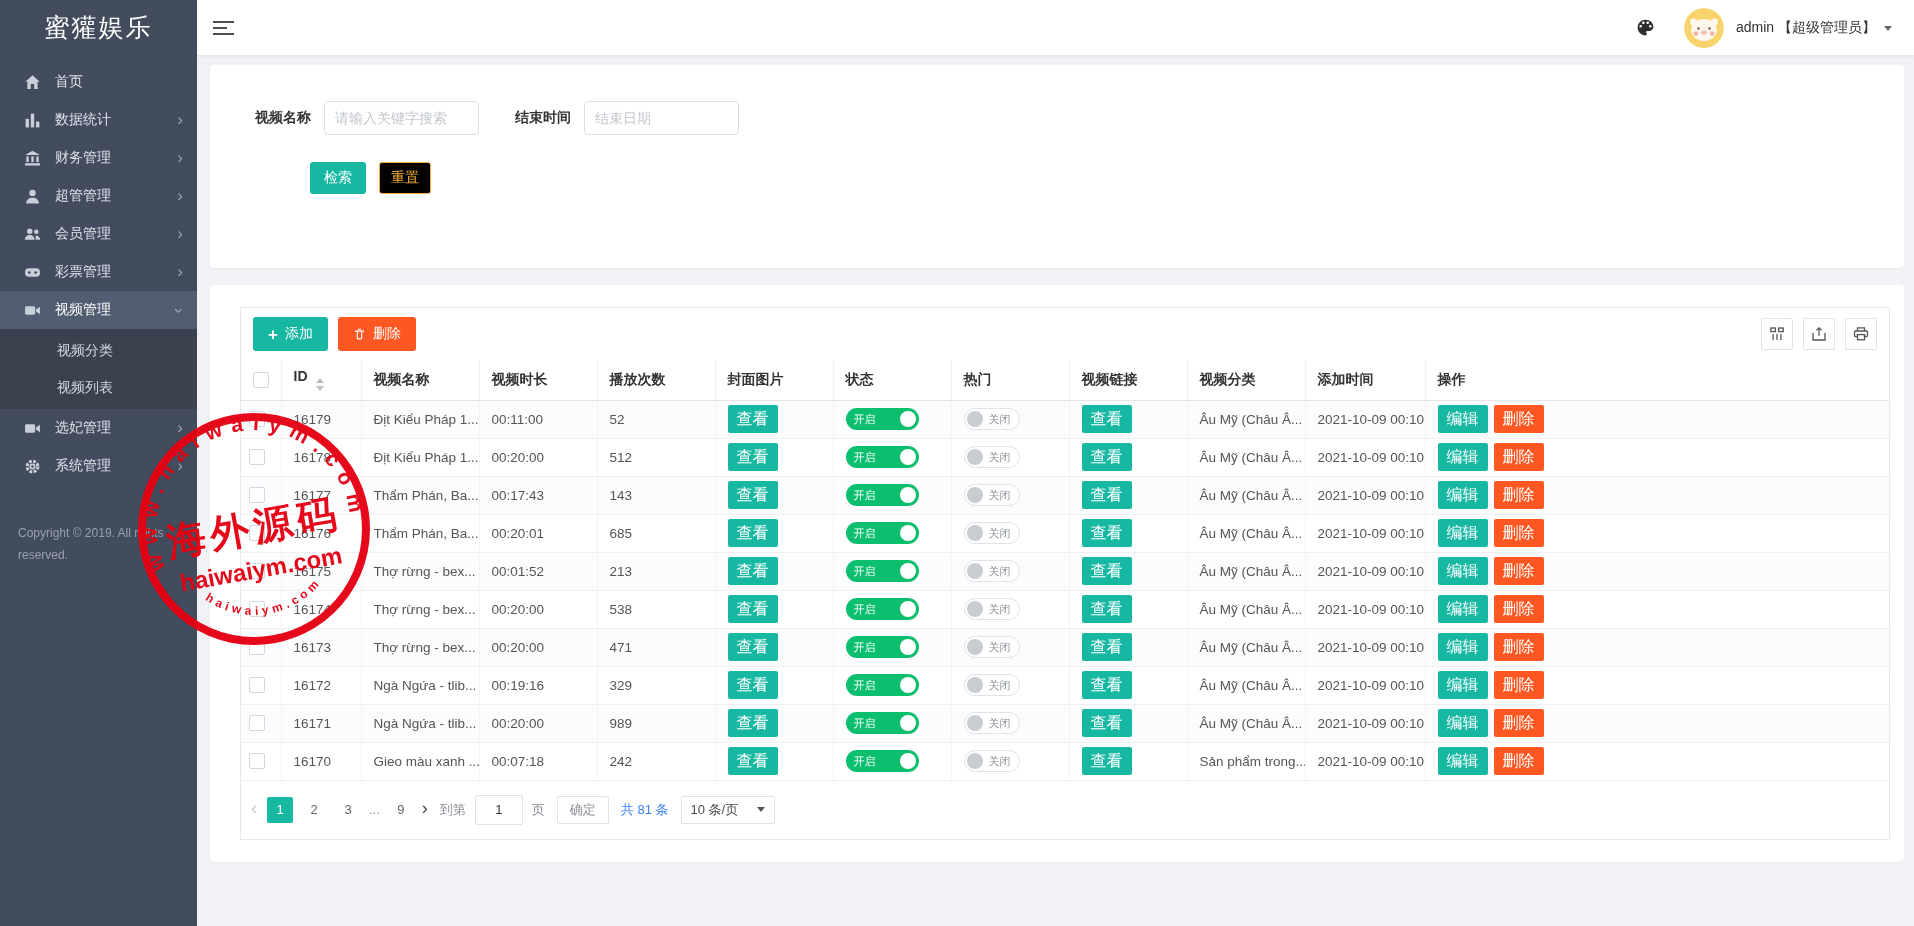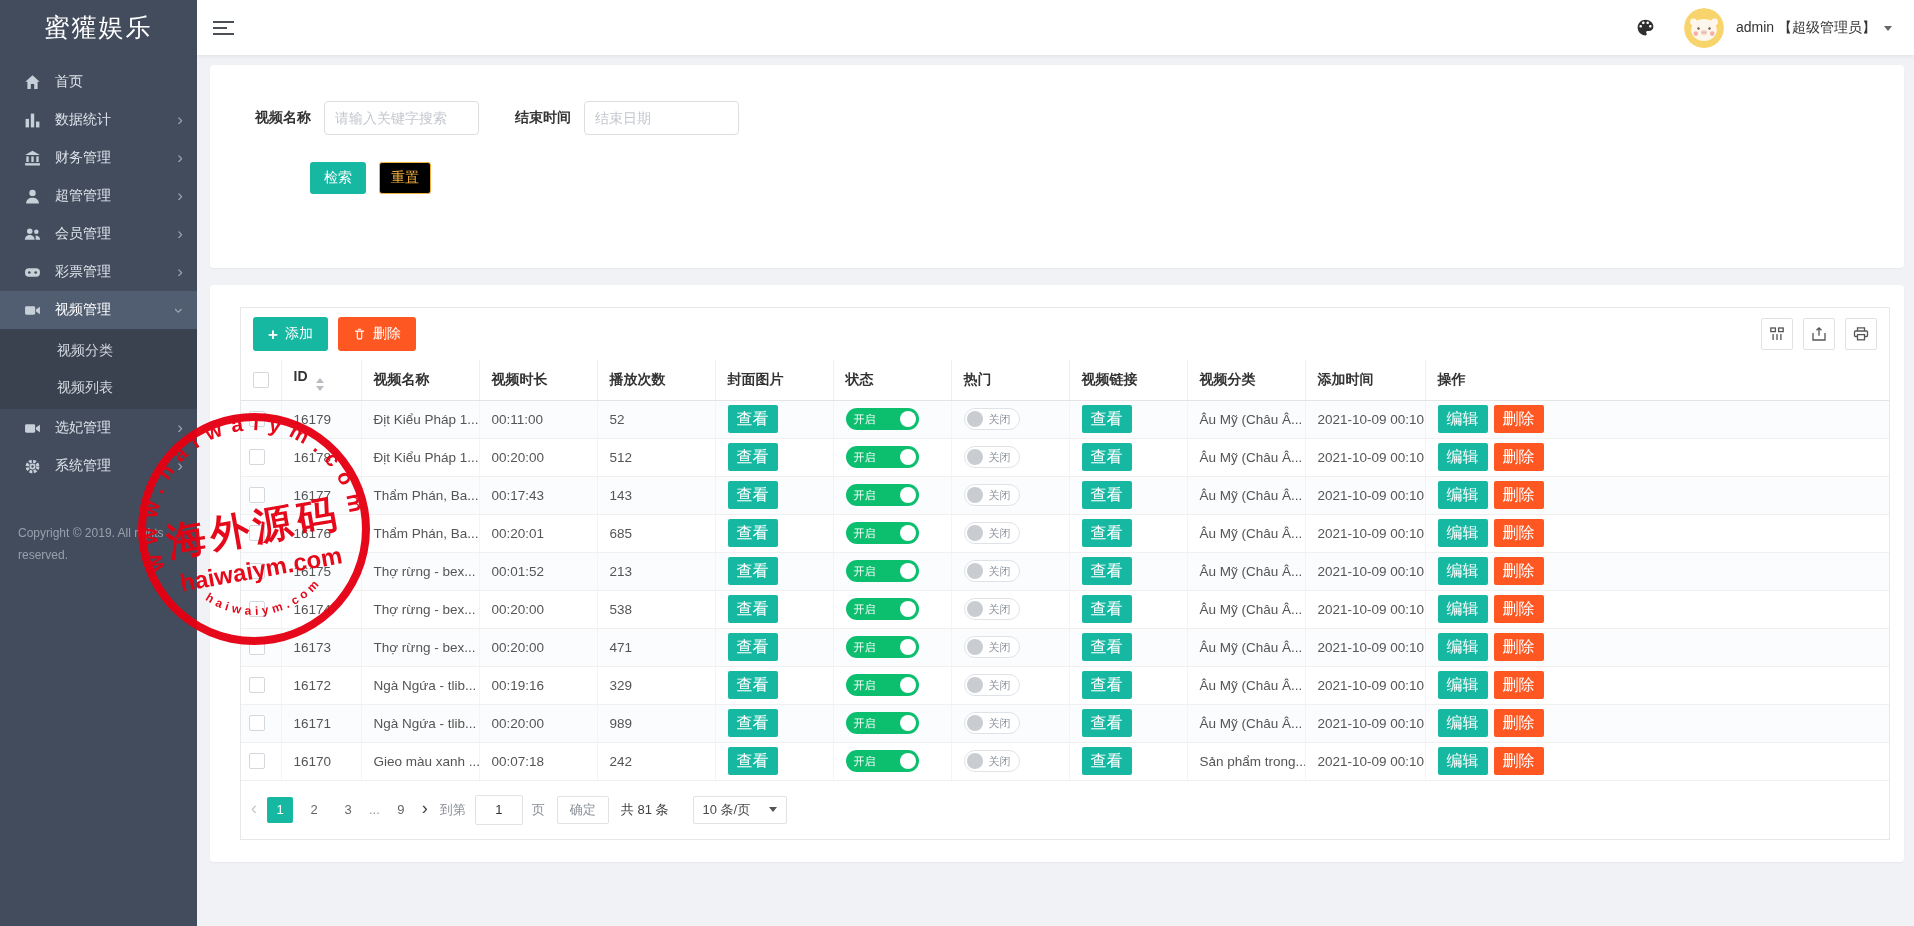--- a/index.html
+++ b/index.html
@@ -91,21 +91,21 @@
   #pages{display:inline-flex;align-items:center;}
   .page-prev{color:#c8c8c8;font-size:18px;margin:0 6px 2px 0;cursor:default;}
   .page-next{color:#444;font-size:18px;margin:0 8px 2px 4px;cursor:pointer;}
   .page-item{min-width:26px;height:26px;line-height:26px;text-align:center;margin:0 4px;border-radius:2px;cursor:pointer;color:#666;}
   .page-item.active{background:#17b8a2;color:#fff;}
   .page-ellipsis{margin:0 4px;color:#999;}
   .goto-label{color:#8a8f97;margin-left:4px;}
   .goto-input{width:42px;height:26px;border:1px solid #e2e2e2;border-radius:2px;text-align:center;margin:0 9px;font-size:13px;color:#333;outline:none;font-family:inherit;box-sizing:content-box;}
   .page-word{color:#8a8f97;}
   .confirm-btn{height:28px;padding:0 12px;border:1px solid #e2e2e2;background:#fff;color:#8a8f97;border-radius:2px;margin:0 12px;font-size:13px;cursor:pointer;font-family:inherit;}
-  .total{color:#404040;margin-right:24px;}
+  .total{color:#3b82f6;margin-right:12px;}
   .pp-select{height:28px;border:1px solid #e2e2e2;border-radius:2px;display:inline-flex;align-items:center;padding:0 9px;gap:19px;color:#4a4a4a;cursor:pointer;background:#fff;box-sizing:border-box;}
   .caret-down{width:0;height:0;border:4px solid transparent;border-top:5px solid #555;margin-top:4px;}
   
   .stamp{position:absolute;left:133px;top:408px;width:242px;height:242px;transform:rotate(-10deg);z-index:10;pointer-events:none;opacity:.96;}
 </style>
 </head>
 <body>
 
 <aside class="sidebar">
   <div class="logo">蜜獾娱乐</div>

